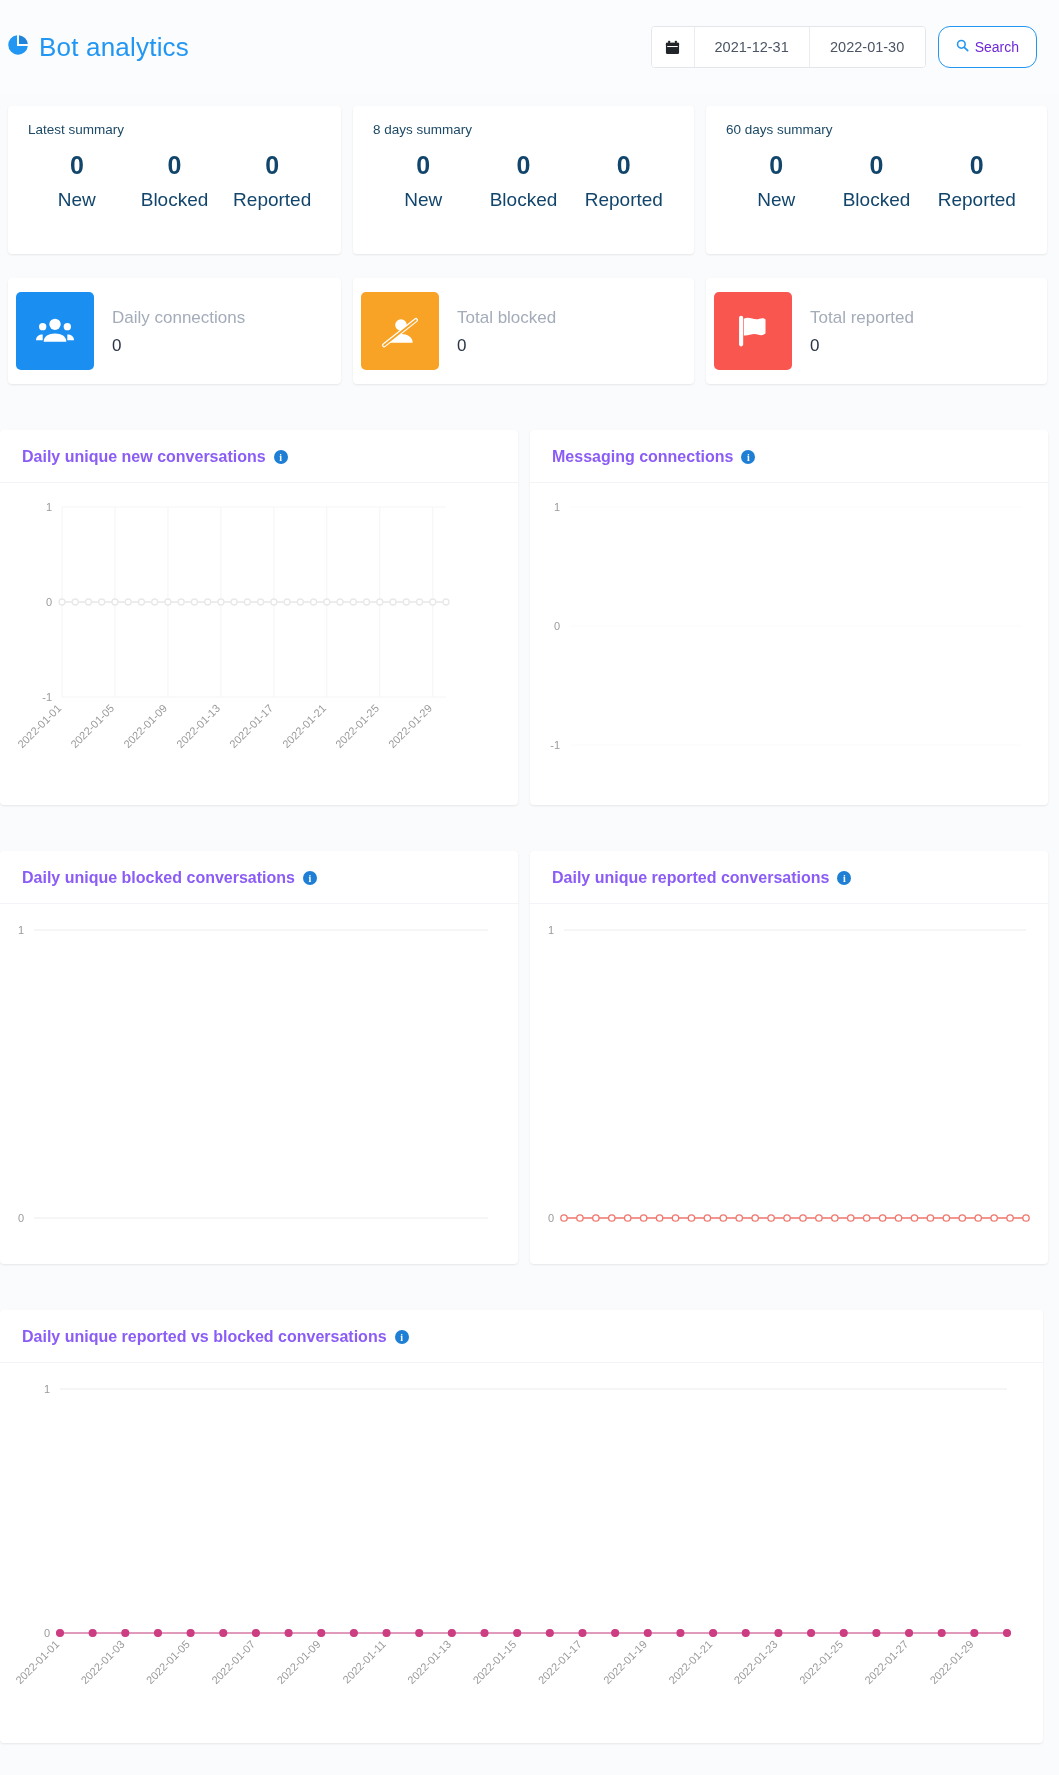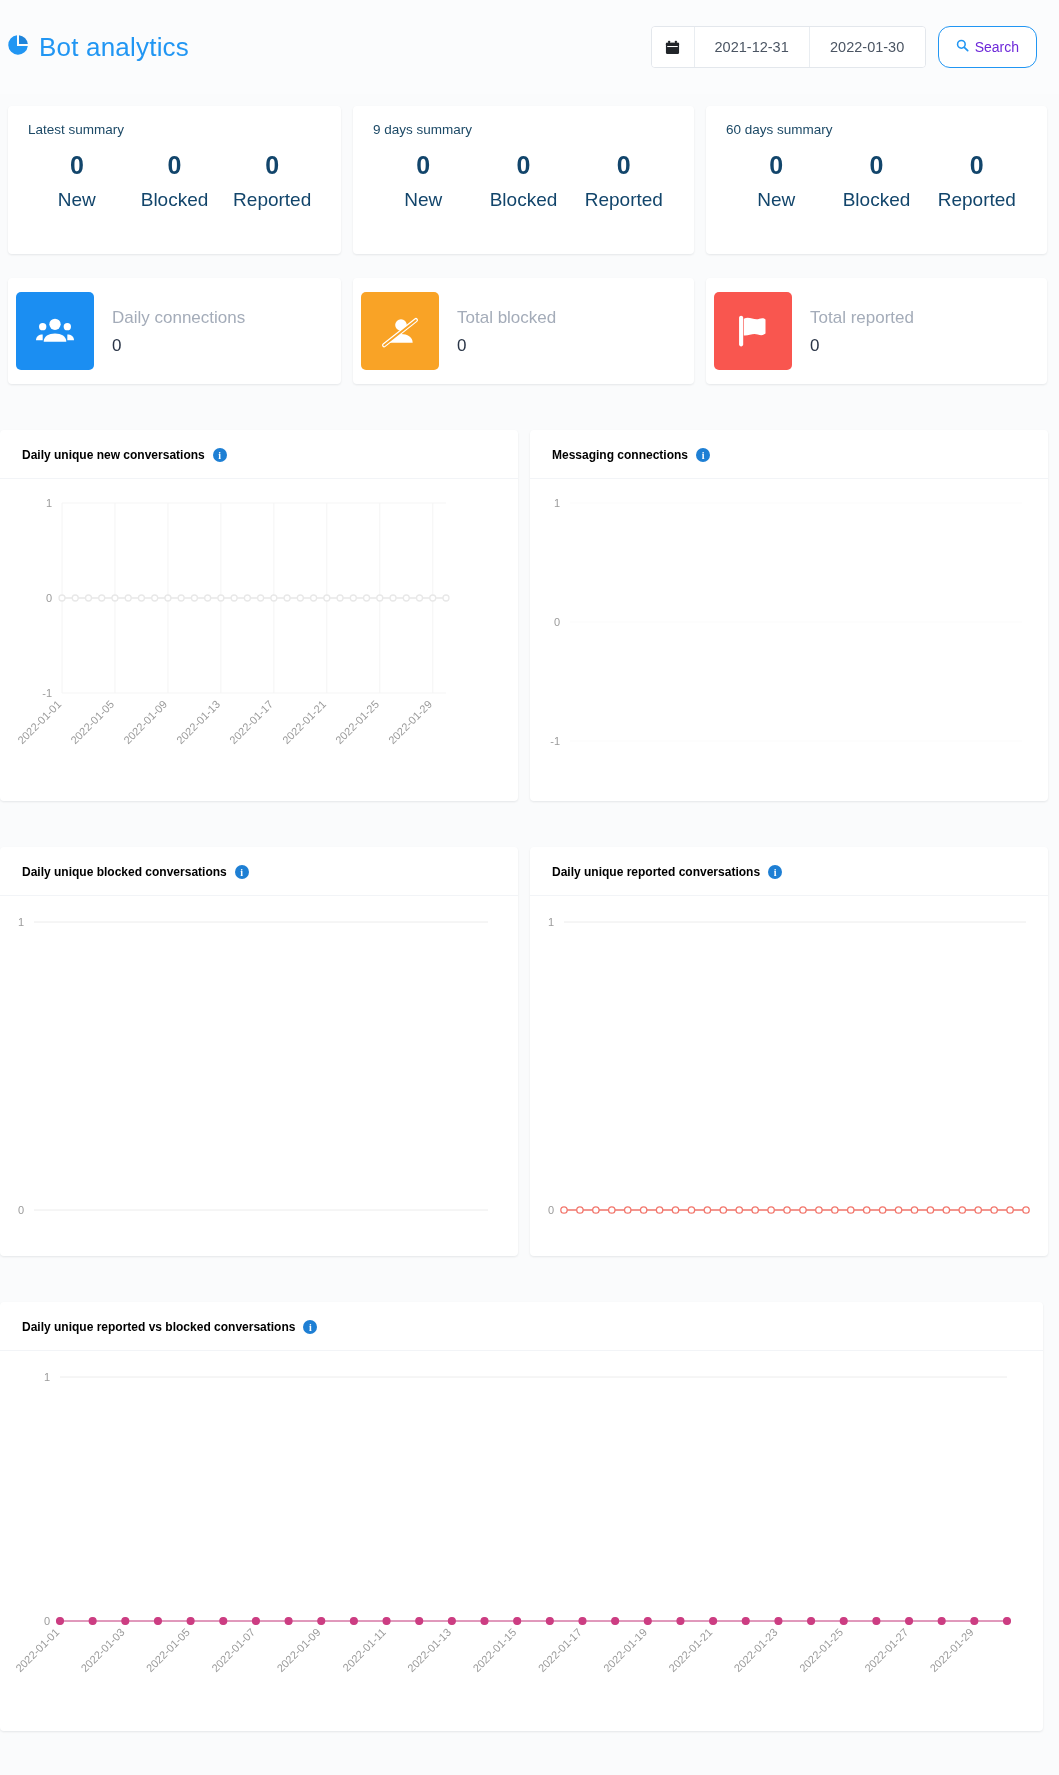--- a/index.html
+++ b/index.html
@@ -162,22 +162,22 @@
   .chart-card { background:#fff; border-radius:4px;
     box-shadow: 0 1px 2px rgba(26,40,58,.06), 0 1px 3px rgba(26,40,58,.04); }
   .chart-head {
     padding: 18px 22px 16px 22px;
     display: flex;
     align-items: center;
     gap: 8px;
     border-bottom: 1px solid #f2f4f7;
   }
   .chart-title {
-    color: #000000;
-    font-size: 12px;
+    color: #8b5cf6;
+    font-size: 16px;
     font-weight: bold;
   }
   .info-icon {
     width: 14px; height: 14px; border-radius: 50%;
     background: #1e7fd4; color:#fff;
     font-size: 10px; font-weight: bold;
     display:flex; align-items:center; justify-content:center;
     font-family: "Liberation Serif", serif;
     cursor: pointer;
   }
@@ -241,21 +241,21 @@
         </div>
         <div class="summary-stat">
           <div class="val">0</div>
           <div class="lbl">Reported</div>
         </div>
       </div>
     </div>
   </div>
   <div class="col3">
     <div class="card summary">
-      <div class="summary-title">9 days summary</div>
+      <div class="summary-title">8 days summary</div>
       <div class="summary-stats">
         <div class="summary-stat">
           <div class="val">0</div>
           <div class="lbl">New</div>
         </div>
         <div class="summary-stat">
           <div class="val">0</div>
           <div class="lbl">Blocked</div>
         </div>
         <div class="summary-stat">

